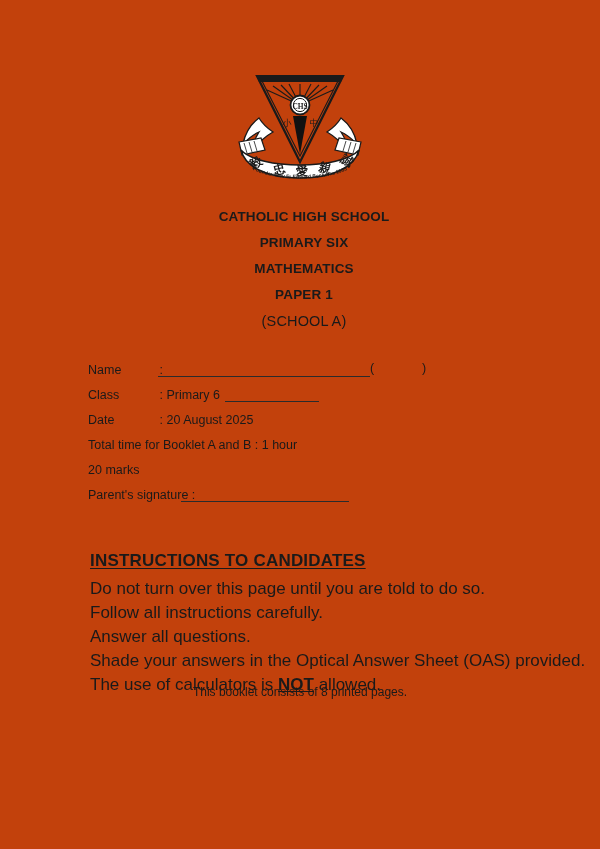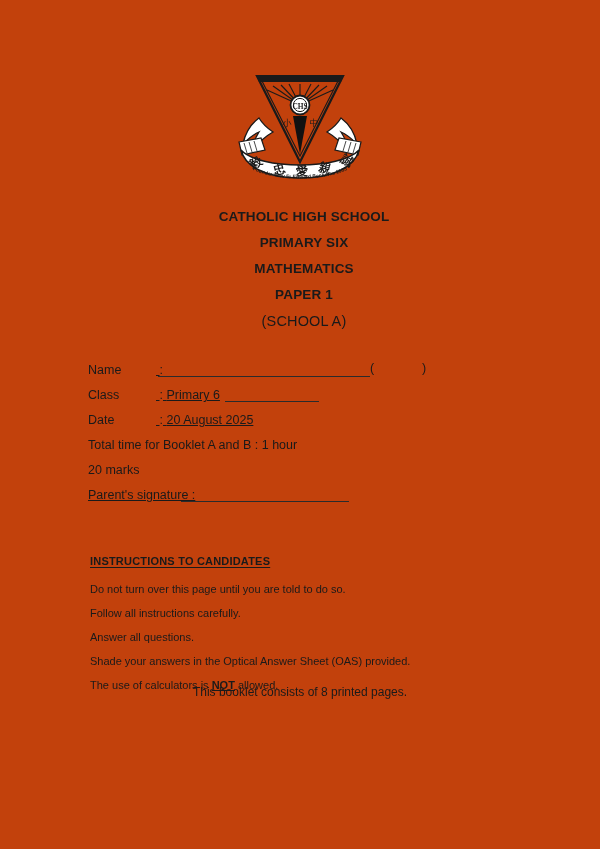--- a/index.html
+++ b/index.html
@@ -63,21 +63,20 @@
     top: 358px;
     left: 88px;
     width: 420px;
     font-size: 12.5px;
     line-height: 25px;
   }
   .prow {
     position: relative;
     height: 25px;
     white-space: nowrap;
-    text-decoration: underline;
   }
   .plabel {
     display: inline-block;
     width: 68px;
   }
   .pcolon {
     display: inline-block;
   }
   .rule {
     position: absolute;
@@ -104,21 +103,21 @@
     height: 25px;
     white-space: nowrap;
   }
 
   
   .instructions {
     position: absolute;
     top: 549px;
     left: 90px;
     width: 430px;
-    font-size: 11px;
+    font-size: 17px;
     line-height: 24px;
   }
   .instr-head {
     font-weight: bold;
     text-decoration: underline;
     text-underline-offset: 2px;
     letter-spacing: 0.2px;
     margin-bottom: 4px;
   }
   .instr-line {

